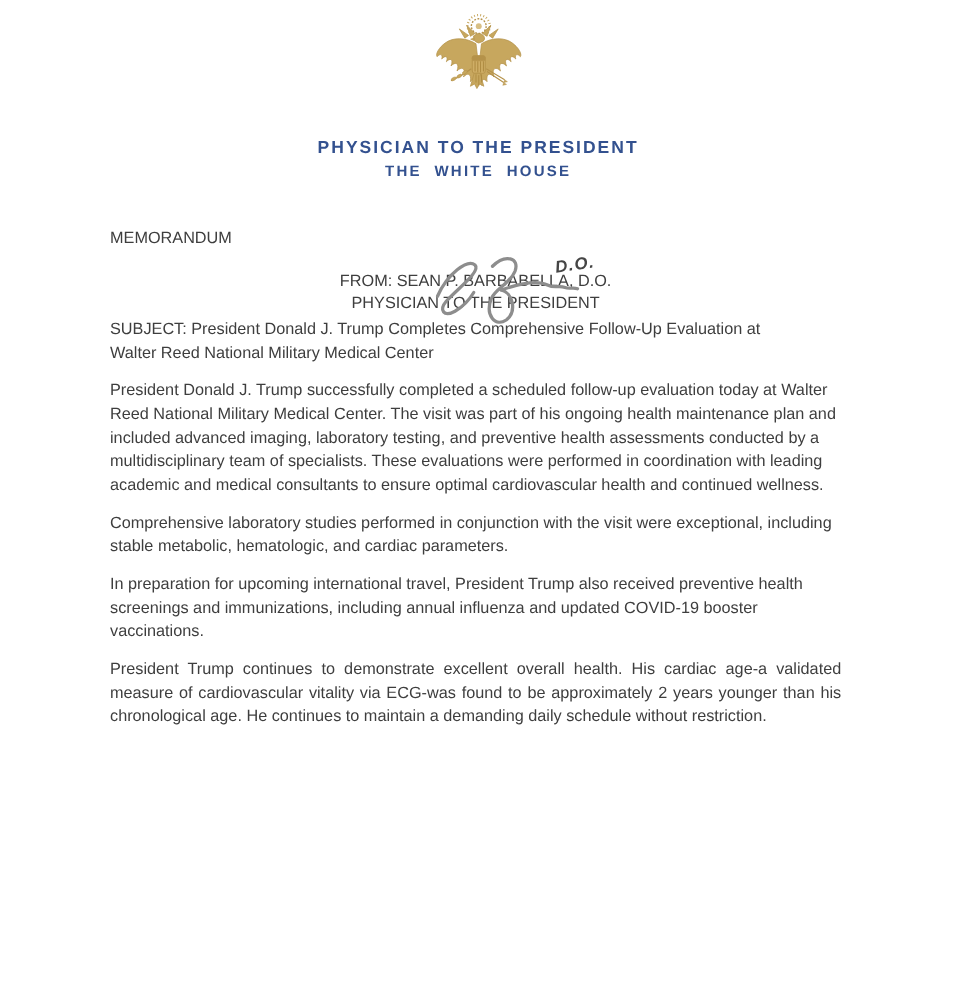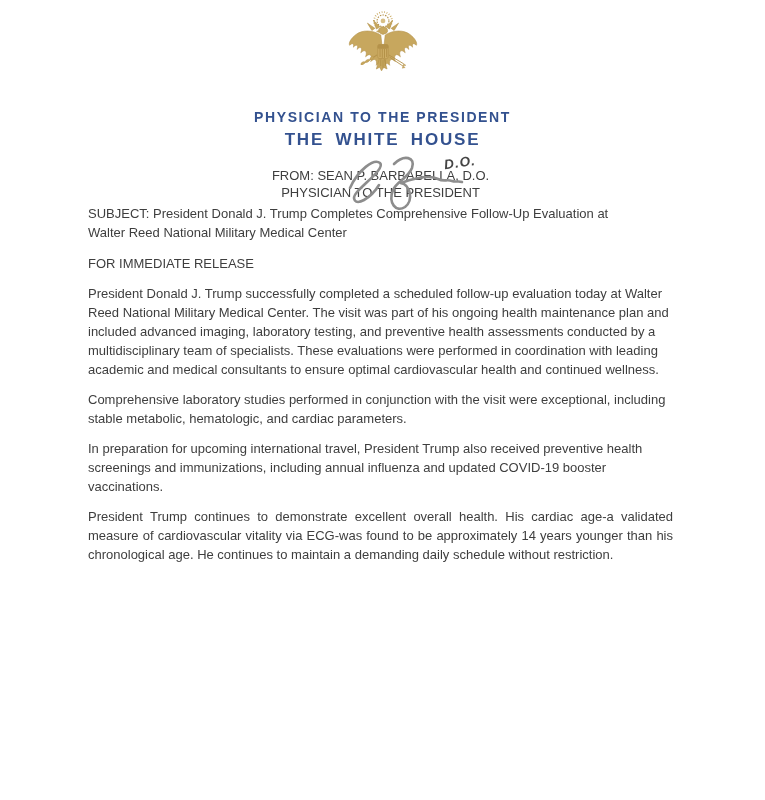--- a/index.html
+++ b/index.html
@@ -18,21 +18,21 @@
   .hdr-title{
     margin-top:13px;
     font-size:14px;
     letter-spacing:1.6px;
     color:#33518f;
     font-weight:bold;
     -webkit-text-stroke:0;
   }
   .hdr-sub{
     margin-top:5px;
-    font-size:17px;
+    font-size:12px;
     letter-spacing:1.8px;
     word-spacing:5px;
     color:#33518f;
     font-weight:bold;
   }
   main{
     padding:0 92px 0 88px;
     font-size:13px;
     line-height:19px;
   }
@@ -99,38 +99,38 @@
           <path d="M58,60 L78,72 M59,63 L77,75" fill="none" stroke-width="1.2"></path>
           <path d="M78,72 l3,2 l-4,1 z M77,75 l3,2 l-4,1 z" stroke-width="0.5"></path>
         </g>
       </svg>
     </div>
     <div class="hdr-title">PHYSICIAN TO THE PRESIDENT</div>
     <div class="hdr-sub">THE WHITE HOUSE</div>
   </header>
 
   <main>
+    <p class="memo-label">MEMORANDUM</p>
 
     <div class="from-block">
       <p>FROM: SEAN P. BARBABELLA, D.O.</p>
       <p>PHYSICIAN TO THE PRESIDENT</p>
       <div class="signature">
         <svg viewBox="0 0 160 64" xmlns="http://www.w3.org/2000/svg">
           <g fill="none" stroke="#8d8d8d" stroke-width="2.6" stroke-linecap="round">
             <path d="M12,36 C20,18 36,6 42,11 C47,16 28,30 19,40 C13,47 17,53 26,48 C33,44 38,38 41,33"></path>
             <path d="M56,12 C66,2 78,5 74,16 C70,26 58,30 55,38 C50,51 58,61 67,55 C76,48 72,33 63,31"></path>
             <path d="M63,31 C80,25 92,23 100,27 C106,30 109,27 114,29 C118,30.5 120,28.5 124,30"></path>
           </g>
         </svg>
         <span class="sig-deg">D.O.</span>
       </div>
     </div>
 
     <p class="subject-line">SUBJECT: President Donald J. Trump Completes Comprehensive Follow-Up Evaluation at Walter Reed National Military Medical Center</p>
-    <p class="release-line">FOR IMMEDIATE RELEASE</p>
 
     <p class="para">President Donald J. Trump successfully completed a scheduled follow-up evaluation today at Walter Reed National Military Medical Center. The visit was part of his ongoing health maintenance plan and included advanced imaging, laboratory testing, and preventive health assessments conducted by a multidisciplinary team of specialists. These evaluations were performed in coordination with leading academic and medical consultants to ensure optimal cardiovascular health and continued wellness.</p>
     <p class="para">Comprehensive laboratory studies performed in conjunction with the visit were exceptional, including stable metabolic, hematologic, and cardiac parameters.</p>
     <p class="para">In preparation for upcoming international travel, President Trump also received preventive health screenings and immunizations, including annual influenza and updated COVID-19 booster vaccinations.</p>
-    <p class="para justify">President Trump continues to demonstrate excellent overall health. His cardiac age-a validated measure of cardiovascular vitality via ECG-was found to be approximately 14 years younger than his chronological age. He continues to maintain a demanding daily schedule without restriction.</p>
+    <p class="para justify">President Trump continues to demonstrate excellent overall health. His cardiac age-a validated measure of cardiovascular vitality via ECG-was found to be approximately 2 years younger than his chronological age. He continues to maintain a demanding daily schedule without restriction.</p>
 
   </main>
 </div>
 
 </body></html>

